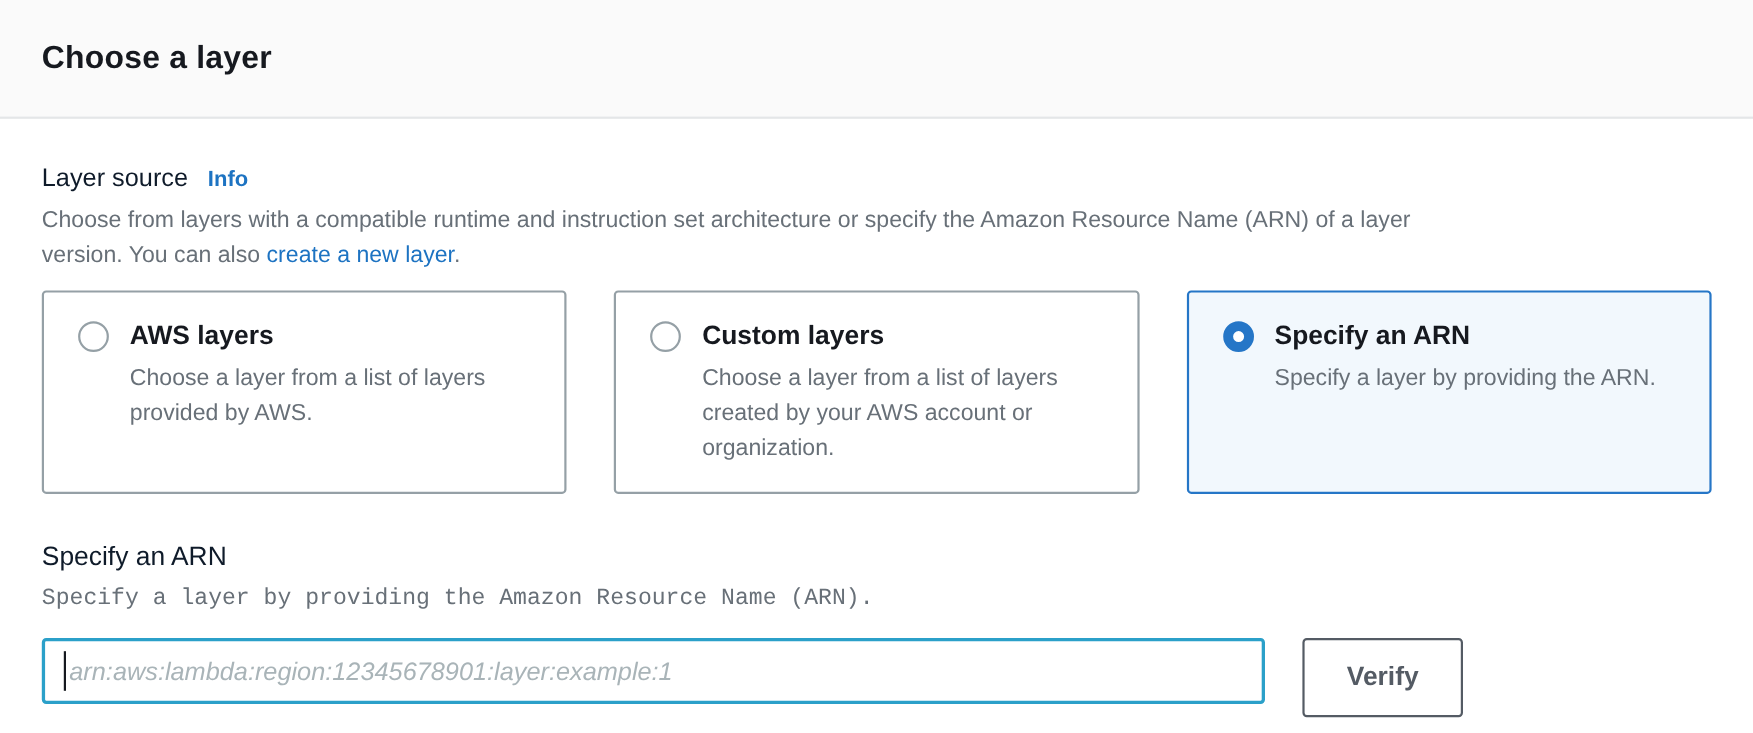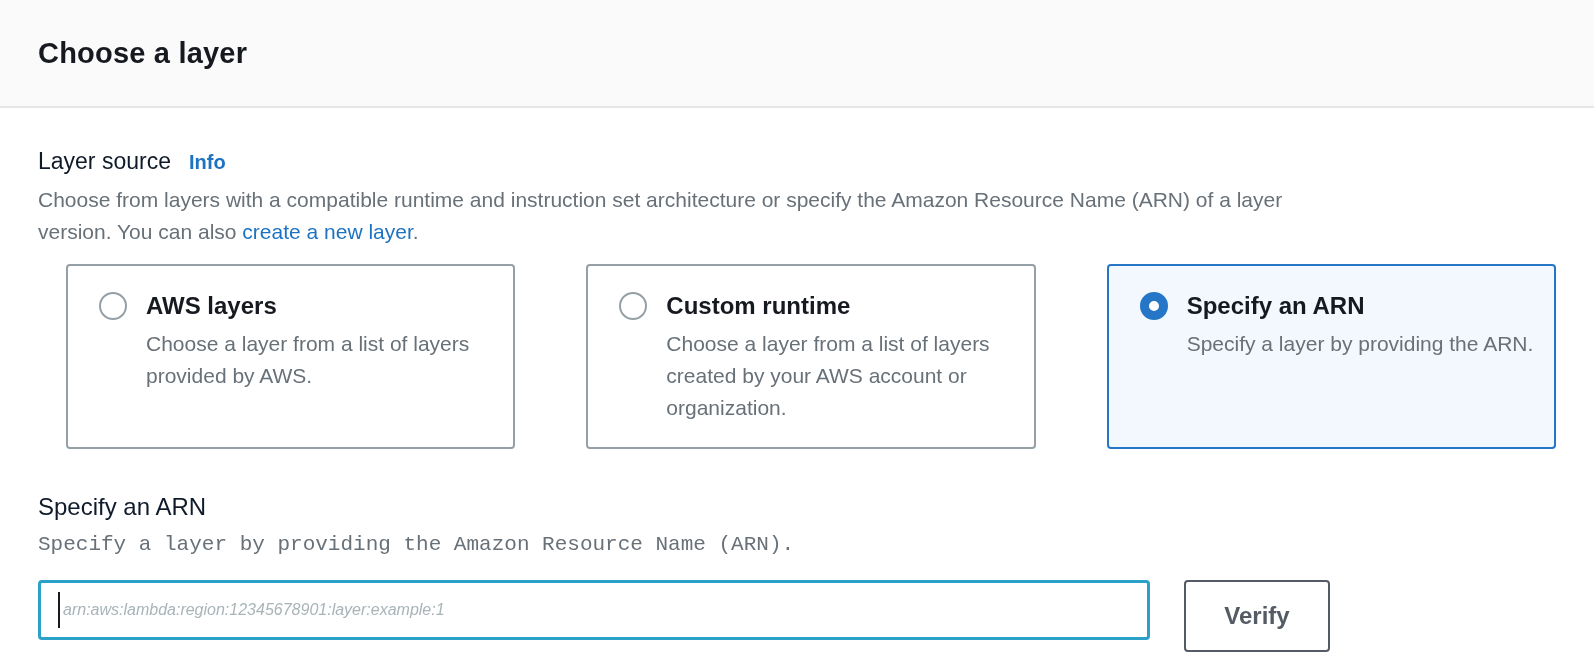--- a/index.html
+++ b/index.html
@@ -54,21 +54,20 @@
   .tile{
     flex:1 1 0;
     height:185px;
     border:2px solid var(--border-gray);
     border-radius:4px;
     background:#ffffff;
     padding:24px 20px 0 31px;
     display:flex;
     gap:19px;
     cursor:pointer;
-    margin-left:28px;
   }
   .tile.selected{
     border-color:var(--accent);
     background:var(--selected-bg);
   }
   .radio{
     width:28px;height:28px;
     border-radius:50%;
     border:2px solid var(--border-gray);
     background:#ffffff;
@@ -90,21 +89,21 @@
     align-items:stretch;
   }
   .arn-input-wrap{position:relative;width:1112px;}
   .arn-input{
     width:100%;
     height:60px;
     border:3px solid var(--focus);
     border-radius:4px;
     padding:0 16px 0 22px;
     font-family:"Liberation Sans","DejaVu Sans",sans-serif;
-    font-size:16px;
+    font-size:23px;
     color:var(--dark);
     outline:none;
   }
   .arn-input::placeholder{
     color:#a9b4b8;
     font-style:italic;
     opacity:1;
   }
   .caret{
     position:absolute;
@@ -149,21 +148,21 @@
       <span class="radio"></span>
       <div>
         <div class="tile-title">AWS layers</div>
         <div class="tile-desc">Choose a layer from a list of layers provided by AWS.</div>
       </div>
     </div>
 
     <div class="tile">
       <span class="radio"></span>
       <div>
-        <div class="tile-title">Custom runtime</div>
+        <div class="tile-title">Custom layers</div>
         <div class="tile-desc">Choose a layer from a list of layers created by your AWS account or organization.</div>
       </div>
     </div>
 
     <div class="tile selected">
       <span class="radio checked"></span>
       <div>
         <div class="tile-title">Specify an ARN</div>
         <div class="tile-desc">Specify a layer by providing the ARN.</div>
       </div>

